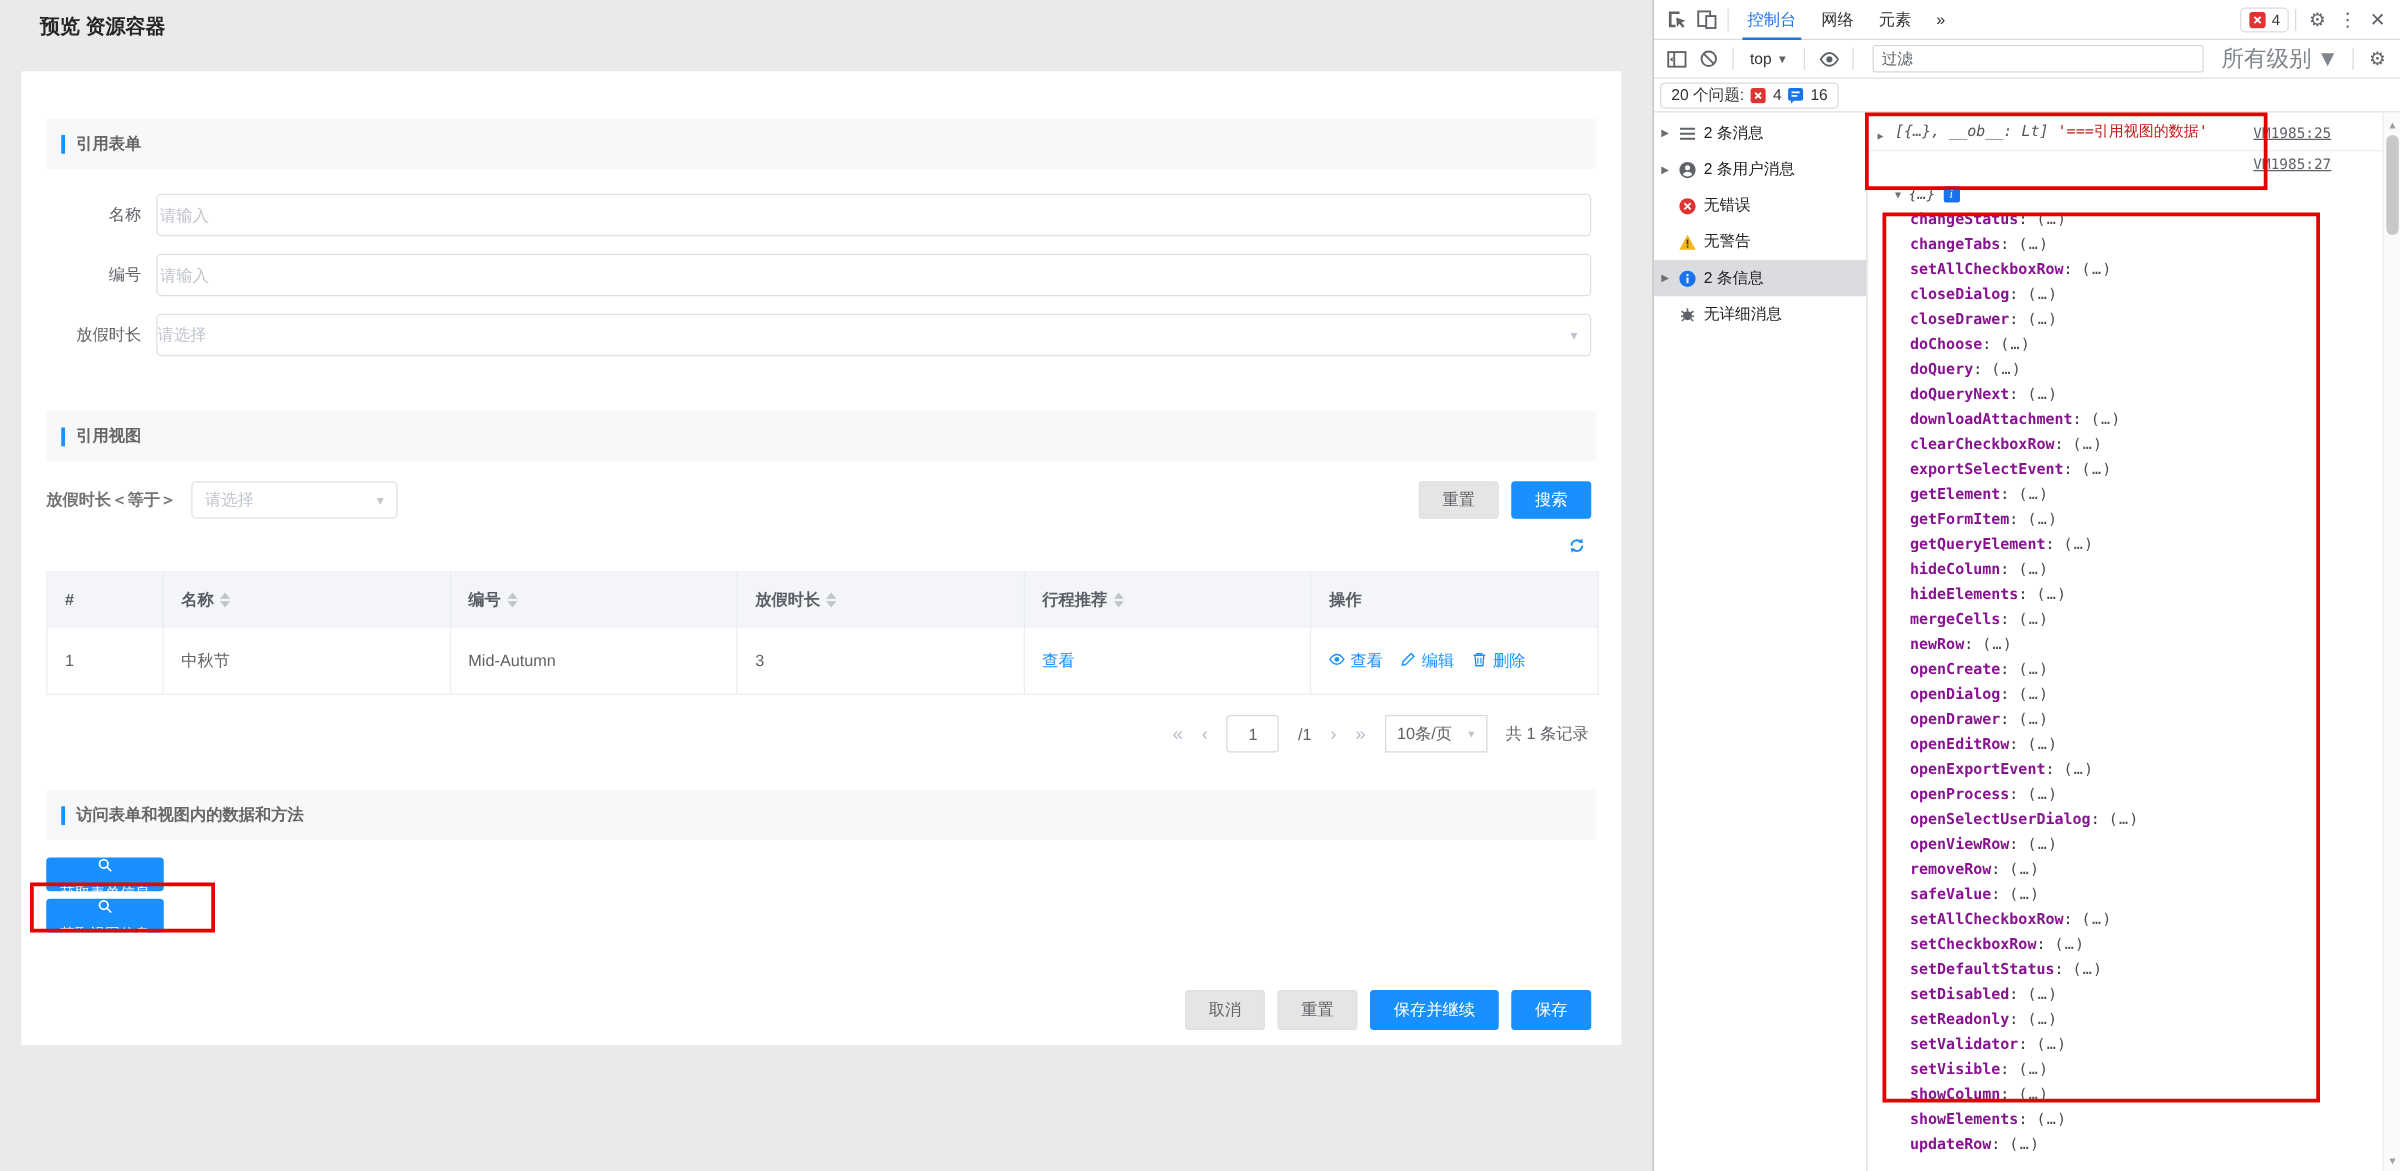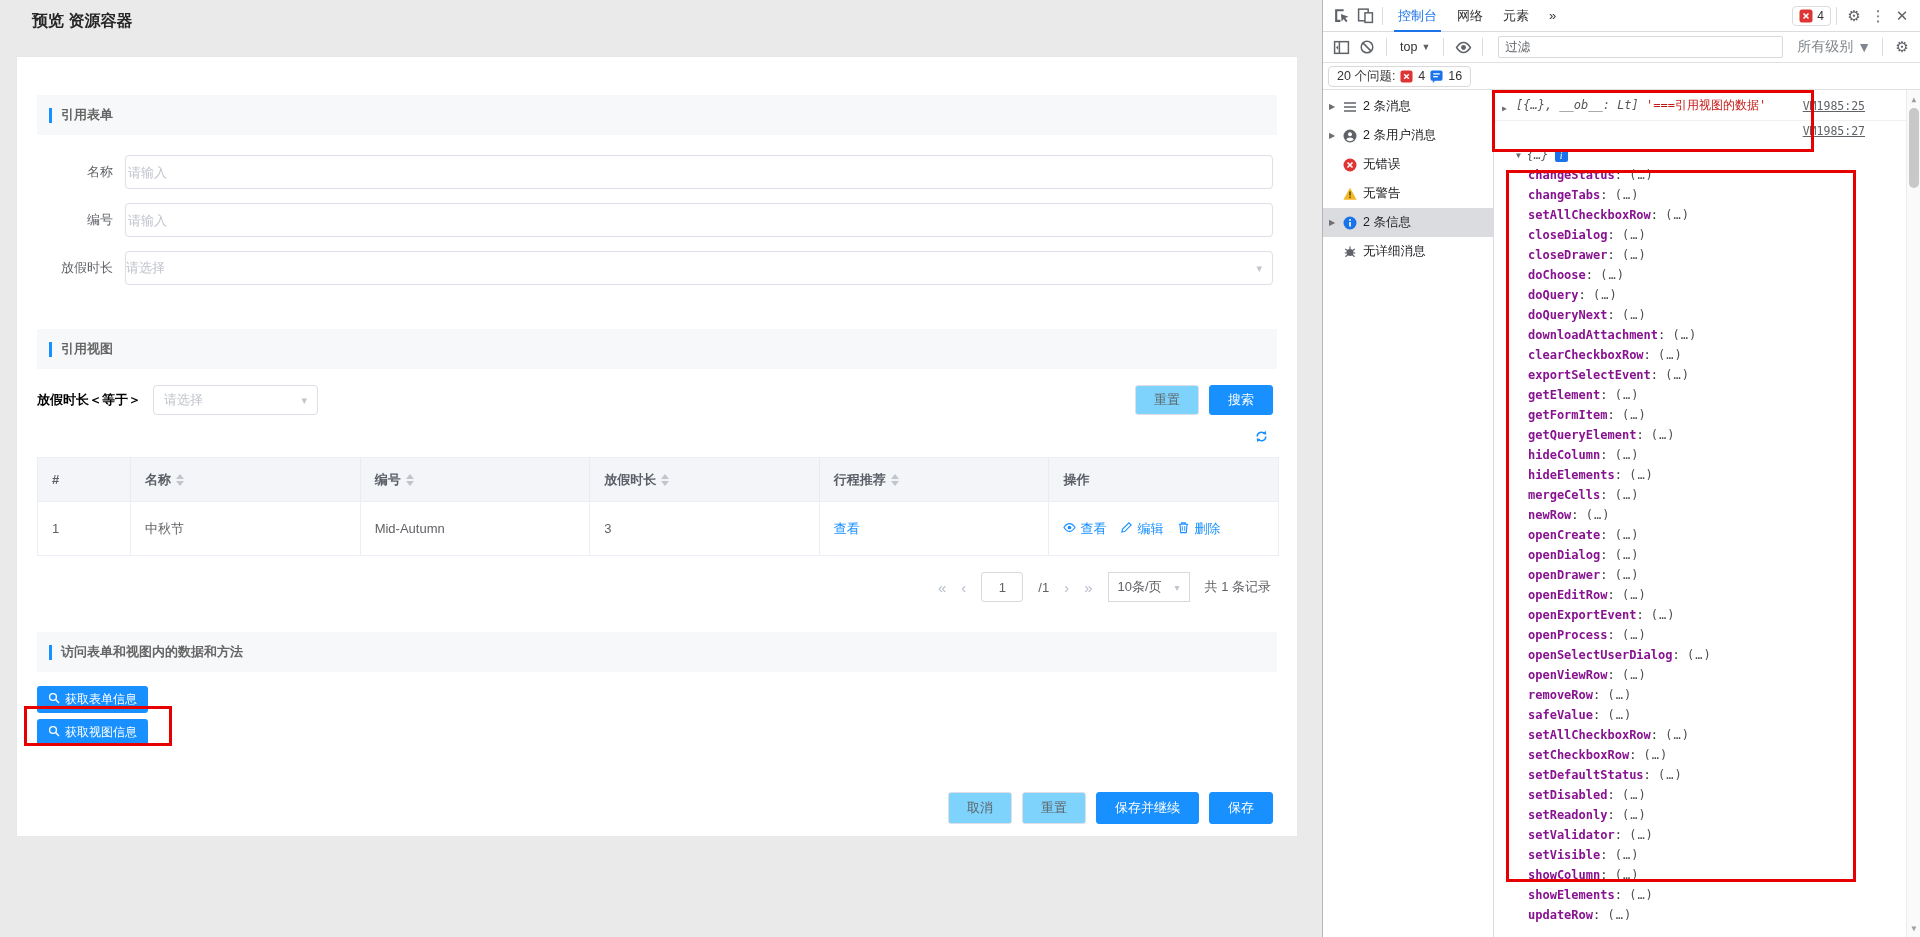--- a/index.html
+++ b/index.html
@@ -19,27 +19,27 @@
   .form-row{display:flex;align-items:center;margin:0 24px 0 20px;}
   .form-label{width:88px;text-align:right;padding-right:12px;font-size:13px;color:#606266;flex:none;}
   .form-control{flex:1;height:34px;border:1px solid #dcdfe6;border-radius:4px;background:#fff;
     display:flex;align-items:center;padding:0 0;position:relative;}
   .form-control input{border:none;outline:none;width:100%;font-size:13px;color:#606266;background:transparent;
     font-family:"Liberation Sans",sans-serif;}
   .form-control input::placeholder{color:#c0c4cc;}
   .sel-caret{position:absolute;right:10px;color:#c0c4cc;font-size:11px;}
 
   .filter-row{display:flex;align-items:center;margin:16px 24px 0 20px;}
-  .filter-label{font-size:13px;font-weight:bold;color:#000000;margin-right:12px;}
+  .filter-label{font-size:13px;font-weight:bold;color:#737373;margin-right:12px;}
   .filter-select{width:165px;height:30px;border:1px solid #dcdfe6;border-radius:4px;display:flex;
     align-items:center;padding:0 10px;position:relative;background:#fff;}
   .filter-select .ph{color:#c0c4cc;font-size:13px;}
   .btn{height:30px;padding:0 18px;font-size:13px;border-radius:3px;display:inline-flex;
     align-items:center;justify-content:center;cursor:pointer;}
-  .btn-default{background:#7dd3fc;border:1px solid #dcdfe6;color:#606266;}
+  .btn-default{background:#e5e5e5;border:1px solid #dcdfe6;color:#606266;}
   .btn-primary{background:#1890ff;border:1px solid #1890ff;color:#fff;}
   .filter-actions{margin-left:auto;display:flex;gap:10px;}
 
   .refresh-row{display:flex;justify-content:flex-end;margin:14px 28px 0 20px;height:16px;}
 
   table.data-table{width:1242px;margin:12px 20px 0;border-collapse:collapse;table-layout:fixed;
     border:1px solid #ebeef5;font-size:13px;}
   .data-table th{height:44px;background:#f4f5f8;color:#5a5e66;font-weight:bold;text-align:left;
     padding:0 14px;border-right:1px solid #e8ebf0;border-bottom:1px solid #ebeef5;}
   .data-table th:last-child,.data-table td:last-child{border-right:none;}
@@ -55,21 +55,21 @@
   .pagination{display:flex;justify-content:flex-end;align-items:center;margin:16px 26px 0 0;
     gap:15px;color:#606266;font-size:13px;}
   .pg-arrow{color:#b4bccc;font-size:15px;cursor:pointer;}
   .pg-box{width:42px;height:30px;border:1px solid #d9d9d9;border-radius:3px;display:flex;
     align-items:center;justify-content:center;background:#fff;}
   .pg-size{width:82px;height:30px;border:1px solid #d9d9d9;border-radius:0;display:flex;
     align-items:center;justify-content:space-between;padding:0 9px;background:#fff;cursor:pointer;}
   .pg-size .sel-caret2{color:#c0c4cc;font-size:10px;}
 
   .access-btn{display:inline-flex;align-items:center;gap:5px;height:27px;padding:0 11px;
-    background:#1890ff;color:#fff;font-size:12px;border-radius:3px;cursor:pointer;margin-left:20px;}
+    background:#1890ff;color:#fff;font-size:12px;border-radius:3px;cursor:pointer;margin-left:20px;flex-direction:column;}
   .access-btn + .access-btn{margin-top:0;}
   .access-btn-wrap{margin-top:14px;display:flex;flex-direction:column;align-items:flex-start;gap:6px;}
 
   .footer-row{display:flex;justify-content:flex-end;gap:10px;margin:46px 24px 0 0;}
   .footer-row .btn{height:32px;}
 
   
   .annot{position:absolute;border:3px solid #e60000;pointer-events:none;z-index:40;}
 
   
@@ -86,21 +86,21 @@
     border-radius:4px;padding:2px 6px;cursor:pointer;}
   .dt-badge-chip .n{font-size:12px;color:#333;}
   .dt-gear,.dt-kebab,.dt-close{font-size:15px;color:#5f6368;}
 
   .dt-toolbar{height:31px;display:flex;align-items:center;border-bottom:1px solid #e0e0e0;padding:0 6px;gap:2px;}
   .dt-select{display:flex;align-items:center;gap:4px;padding:0 6px;color:#333;font-size:12.5px;cursor:pointer;flex:none;}
   .dt-select .cv{font-size:9px;color:#5f6368;}
   .dt-filter{flex:1;height:22px;border:1px solid #d9d9d9;border-radius:2px;margin:0 8px;
     padding:0 6px;font-size:12.5px;color:#5f6368;font-family:"Liberation Sans",sans-serif;outline:none;}
   .dt-filter::placeholder{color:#5f6368;}
-  .dt-levels{color:#80868b;font-size:14px;display:flex;align-items:center;gap:4px;cursor:pointer;flex:none;padding:0 4px;}
+  .dt-levels{color:#80868b;font-size:18px;display:flex;align-items:center;gap:4px;cursor:pointer;flex:none;padding:0 4px;}
 
   .dt-issues{height:27px;display:flex;align-items:center;border-bottom:1px solid #e0e0e0;padding:0 5px;}
   .issues-chip{display:flex;align-items:center;gap:5px;border:1px solid #d9d9d9;border-radius:4px;
     height:21px;padding:0 8px;cursor:pointer;color:#333;font-size:12.5px;}
 
   .dt-content{display:flex;height:847px;}
   .dt-sidebar{width:171px;border-right:1px solid #dadce0;padding-top:2px;flex:none;}
   .sb-item{height:29px;display:flex;align-items:center;padding-left:6px;cursor:pointer;font-size:12.5px;color:#202124;}
   .sb-item.selected{background:#dadce0;}
   .sb-tri{width:13px;font-size:8px;color:#6e6e6e;flex:none;}

